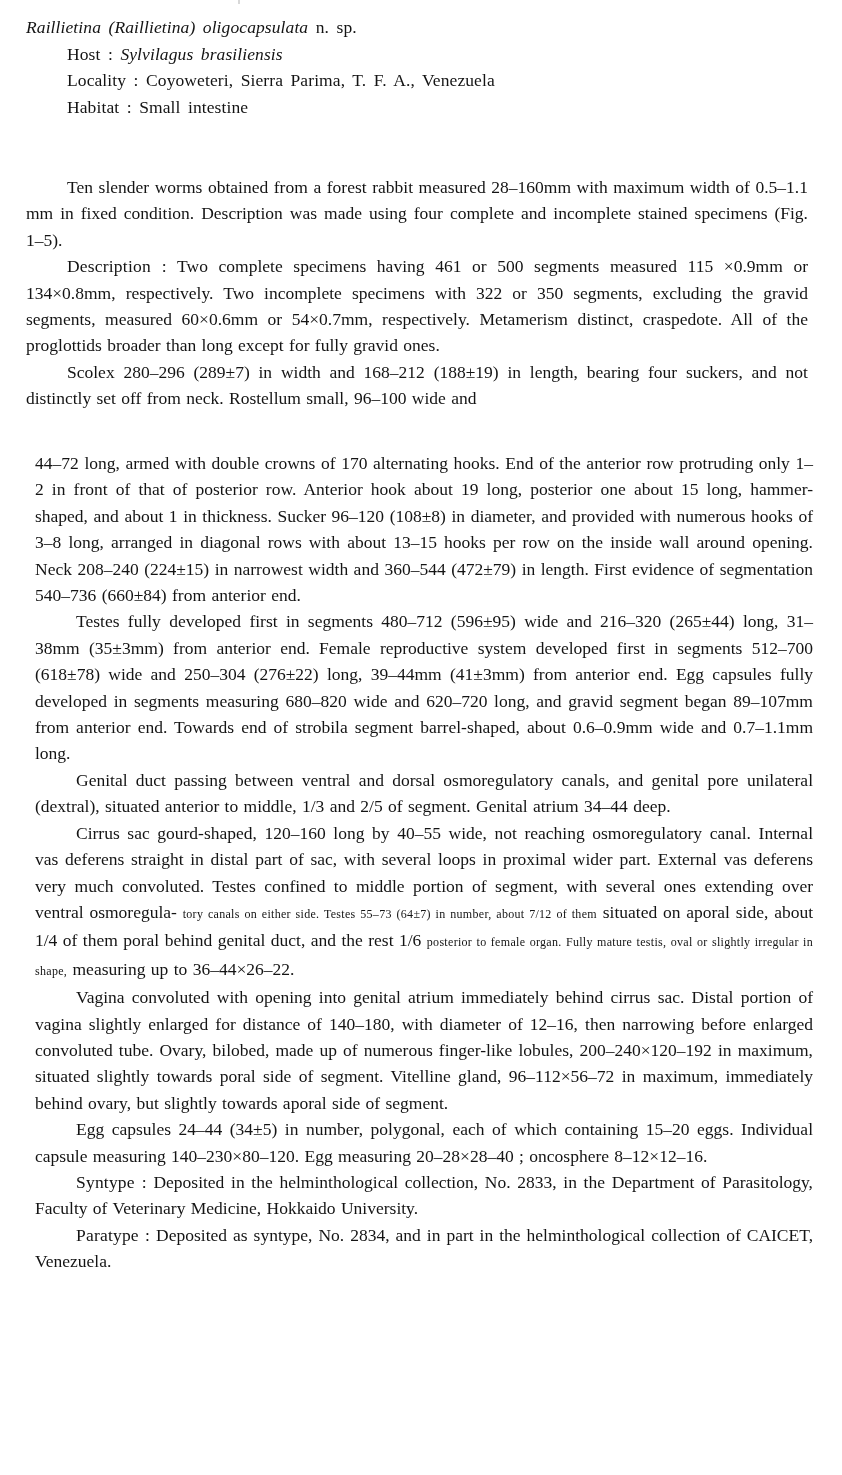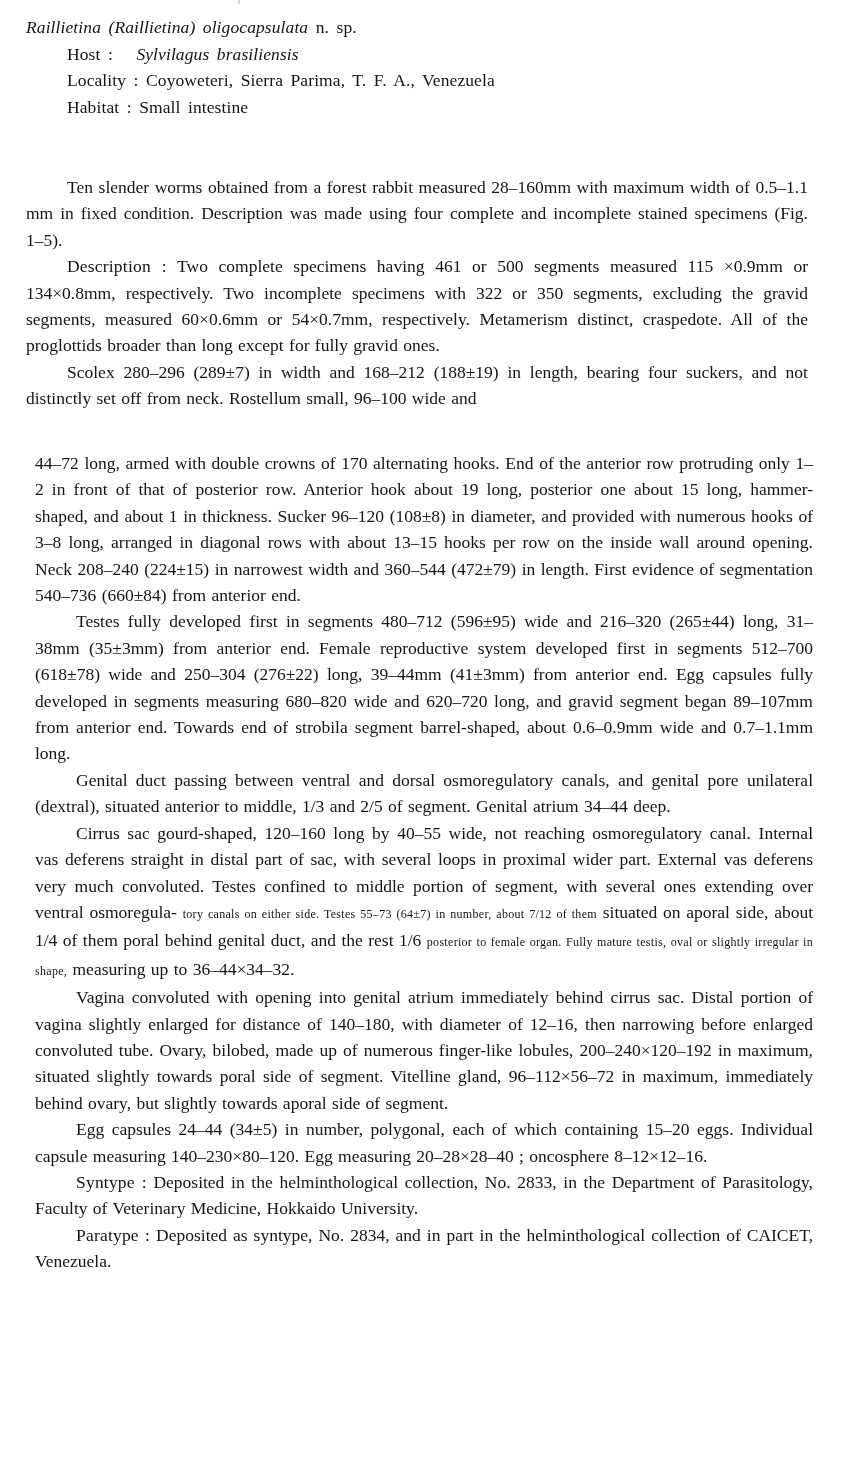--- a/index.html
+++ b/index.html
@@ -36,21 +36,21 @@
       word-spacing: 3px;
     }
     .title-line i {
       font-style: italic;
     }
     .meta-line {
       padding-left: 41px;
       white-space: nowrap;
       word-spacing: 3px;
     }
-    .meta-line i { font-style: italic; margin-left: 16px; }
+    .meta-line i { font-style: italic; }
 
     .body-block {
       position: absolute;
       font-size: 17.5px;
       line-height: 26.4px;
       text-align: justify;
       text-align-last: left;
     }
     .block-a {
       left: 26px;
@@ -118,20 +118,20 @@
 
   <div class="body-block block-b">
     <p class="para" style="text-indent:0">44–72 long, armed with double crowns of 170 alternating hooks.  End of the anterior row protruding only 1–2 in front of that of posterior row.  Anterior hook about 19 long, posterior one about 15 long, hammer-shaped, and about 1 in thickness.  Sucker 96–120 (108±8) in diameter, and provided with numerous hooks of 3–8 long, arranged in diagonal rows with about 13–15 hooks per row on the inside wall around opening. Neck 208–240 (224±15) in narrowest width and 360–544 (472±79) in length.  First evidence of segmentation 540–736 (660±84) from anterior end.</p>
     <p class="para">Testes fully developed first in segments 480–712 (596±95) wide and 216–320 (265±44) long, 31–38mm (35±3mm) from anterior end.  Female reproductive system developed first in segments 512–700 (618±78) wide and 250–304 (276±22) long, 39–44mm (41±3mm) from anterior end.  Egg capsules fully developed in segments measuring 680–820 wide and 620–720 long, and gravid segment began 89–107mm from anterior end.  Towards end of strobila segment barrel-shaped, about 0.6–0.9mm wide and 0.7–1.1mm long.</p>
     <p class="para">Genital duct passing between ventral and dorsal osmoregulatory canals, and genital pore unilateral (dextral), situated anterior to middle, 1/3 and 2/5 of segment. Genital atrium 34–44 deep.</p>
     <p class="para">
       <span>Cirrus sac gourd-shaped, 120–160 long by 40–55 wide, not reaching osmoregulatory canal.  Internal vas deferens straight in distal part of sac, with several loops in proximal wider part.  External vas deferens very much convoluted.  Testes confined to middle portion of segment, with several ones extending over ventral osmoregula-</span>
       <span class="small-line">tory canals on either side.  Testes 55–73 (64±7) in number, about 7/12 of them</span>
       <span>situated on aporal side, about 1/4 of them poral behind genital duct, and the rest 1/6</span>
       <span class="small-line">posterior to female organ.  Fully mature testis, oval or slightly irregular in shape,</span>
-      <span>measuring up to 36–44×34–32.</span>
+      <span>measuring up to 36–44×26–22.</span>
     </p>
     <p class="para">Vagina convoluted with opening into genital atrium immediately behind cirrus sac. Distal portion of vagina slightly enlarged for distance of 140–180, with diameter of 12–16, then narrowing before enlarged convoluted tube.  Ovary, bilobed, made up of numerous finger-like lobules, 200–240×120–192 in maximum, situated slightly towards poral side of segment.  Vitelline gland, 96–112×56–72 in maximum, immediately behind ovary, but slightly towards aporal side of segment.</p>
     <p class="para">Egg capsules 24–44 (34±5) in number, polygonal, each of which containing 15–20 eggs.  Individual capsule measuring 140–230×80–120.  Egg measuring 20–28×28–40 ; oncosphere 8–12×12–16.</p>
     <p class="para"><span class="label">Syntype :</span><span> Deposited in the helminthological collection, No. 2833, in the Department of Parasitology, Faculty of Veterinary Medicine, Hokkaido University.</span></p>
     <p class="para"><span class="label">Paratype :</span><span> Deposited as syntype, No. 2834, and in part in the helminthological collection of CAICET, Venezuela.</span></p>
   </div>
 </div>
 
 </body></html>

